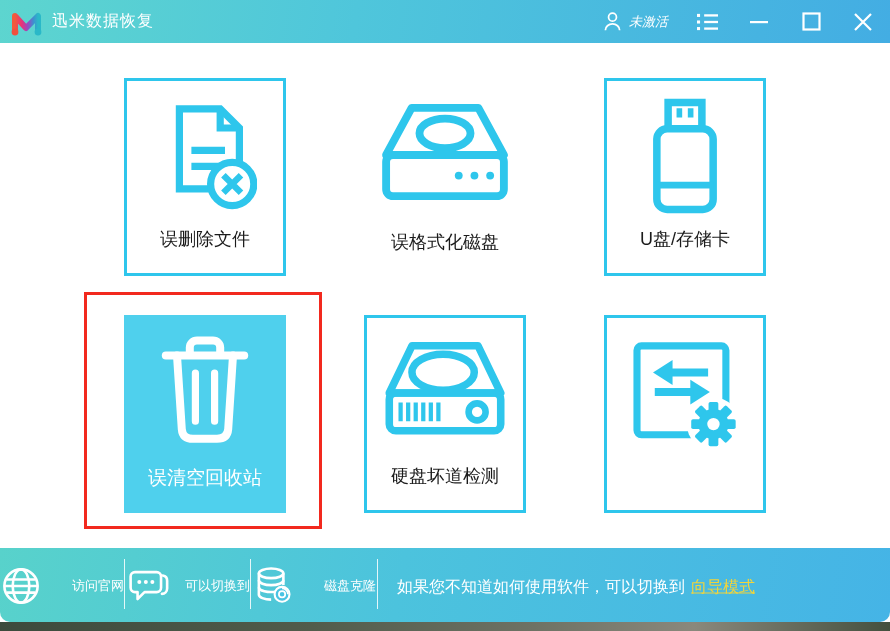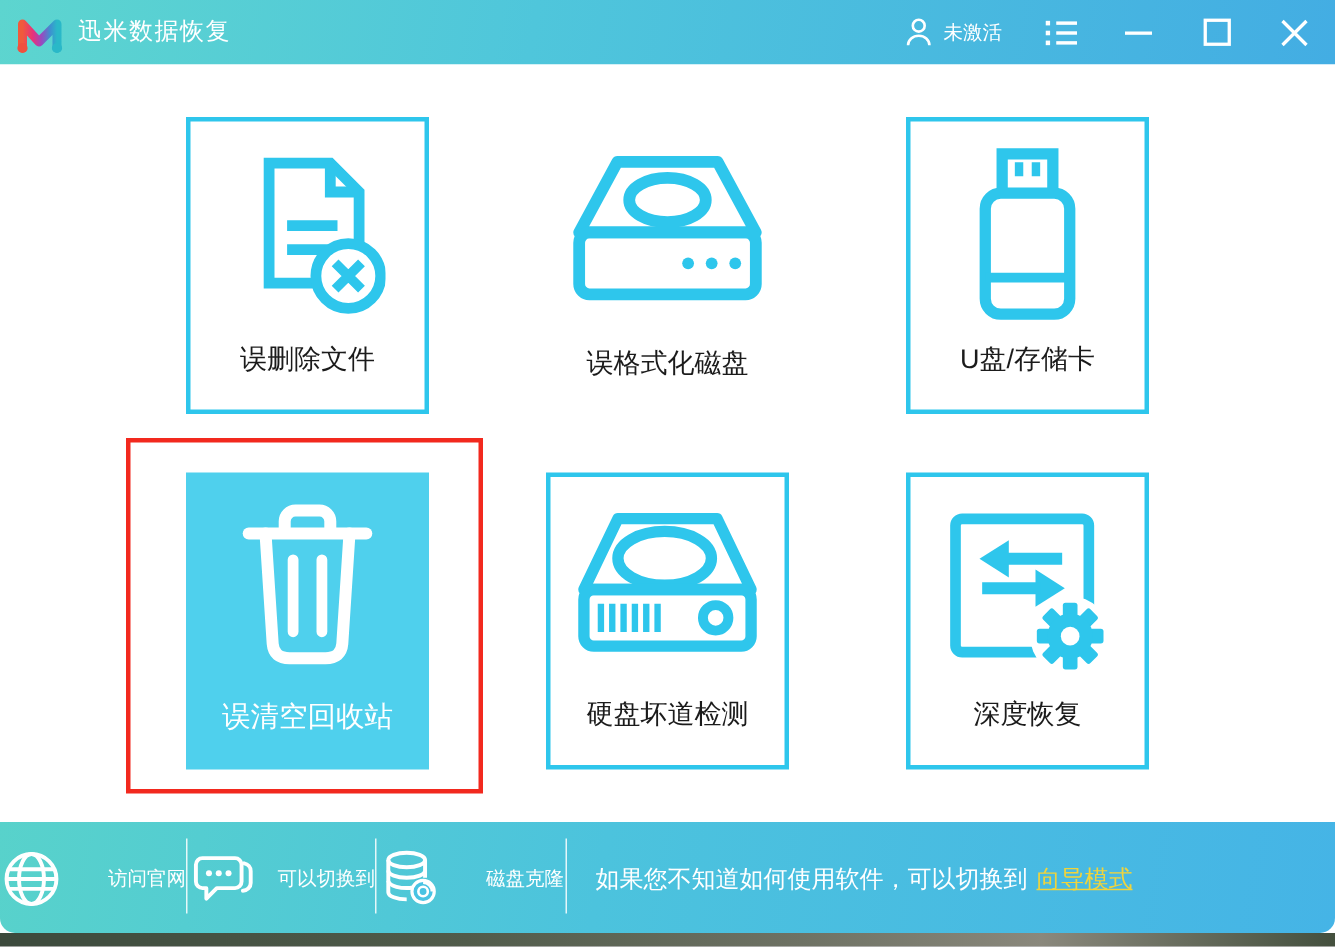--- a/index.html
+++ b/index.html
@@ -9,21 +9,21 @@
   .window { position:relative; width:890px; height:631px; background:#fff; }
 
   
   .titlebar {
     position:absolute; left:0; top:0; width:890px; height:43px;
     background:linear-gradient(100deg,#5dd5cf 0%,#4fc6db 40%,#43ade3 100%);
     display:flex; align-items:center; padding:0 14px 0 10px;
   }
   .logo { width:34px; height:30px; margin-right:8px; }
   .app-title { color:#fff; font-size:16px; letter-spacing:1px; }
-  .titlebar-right { margin-left:auto; display:flex; align-items:center; gap:26px; }
+  .titlebar-right { margin-left:auto; display:flex; align-items:center; gap:26px;font-style:italic; }
   .activation { display:flex; align-items:center; gap:7px; color:#fff; font-size:13px; cursor:pointer; }
   .tb-btn { display:flex; align-items:center; justify-content:center; width:26px; height:26px; cursor:pointer; }
 
   
   .main { position:absolute; left:0; top:43px; width:890px; height:505px; background:#fff; }
 
   .tile {
     position:absolute; width:162px; height:198px; background:#fff;
     display:flex; flex-direction:column; align-items:center; cursor:pointer;
   }
@@ -223,21 +223,20 @@
               <rect x="-5.5" y="-25" width="11" height="50" rx="2"></rect>
               <rect x="-5.5" y="-25" width="11" height="50" rx="2" transform="rotate(45)"></rect>
               <rect x="-5.5" y="-25" width="11" height="50" rx="2" transform="rotate(90)"></rect>
               <rect x="-5.5" y="-25" width="11" height="50" rx="2" transform="rotate(135)"></rect>
               <circle r="17"></circle>
             </g>
             <circle r="7" fill="#fff"></circle>
           </g>
         </svg>
       </div>
-      <div class="tile-label">深度恢复</div>
     </div>
 
     <div class="highlight-box"></div>
   </div>
 
   <div class="footer">
 
     <div class="f-item" style="left:0; width:124px;">
       <svg width="42" height="42" viewBox="0 0 48 48">
         <g fill="none" stroke="#fff" stroke-width="3">

